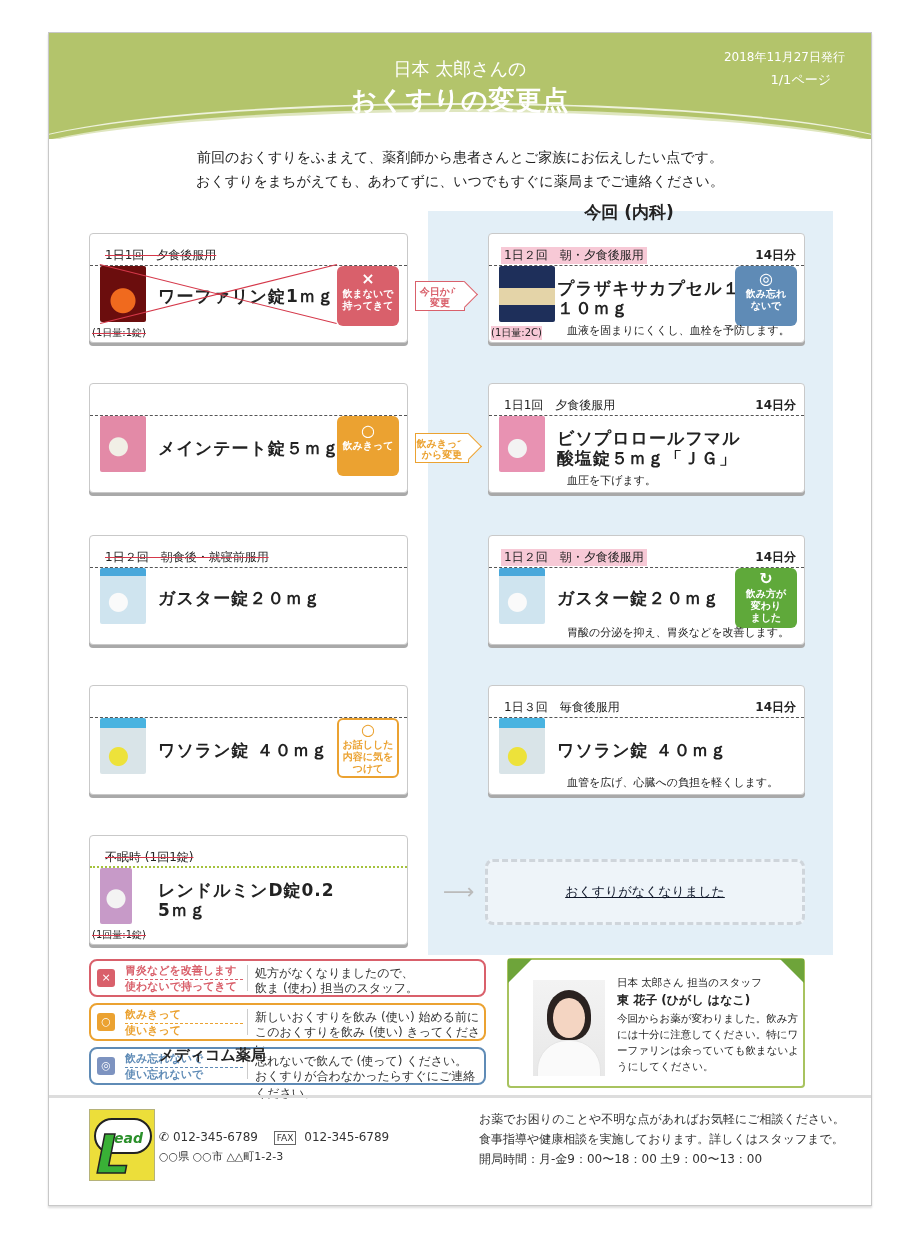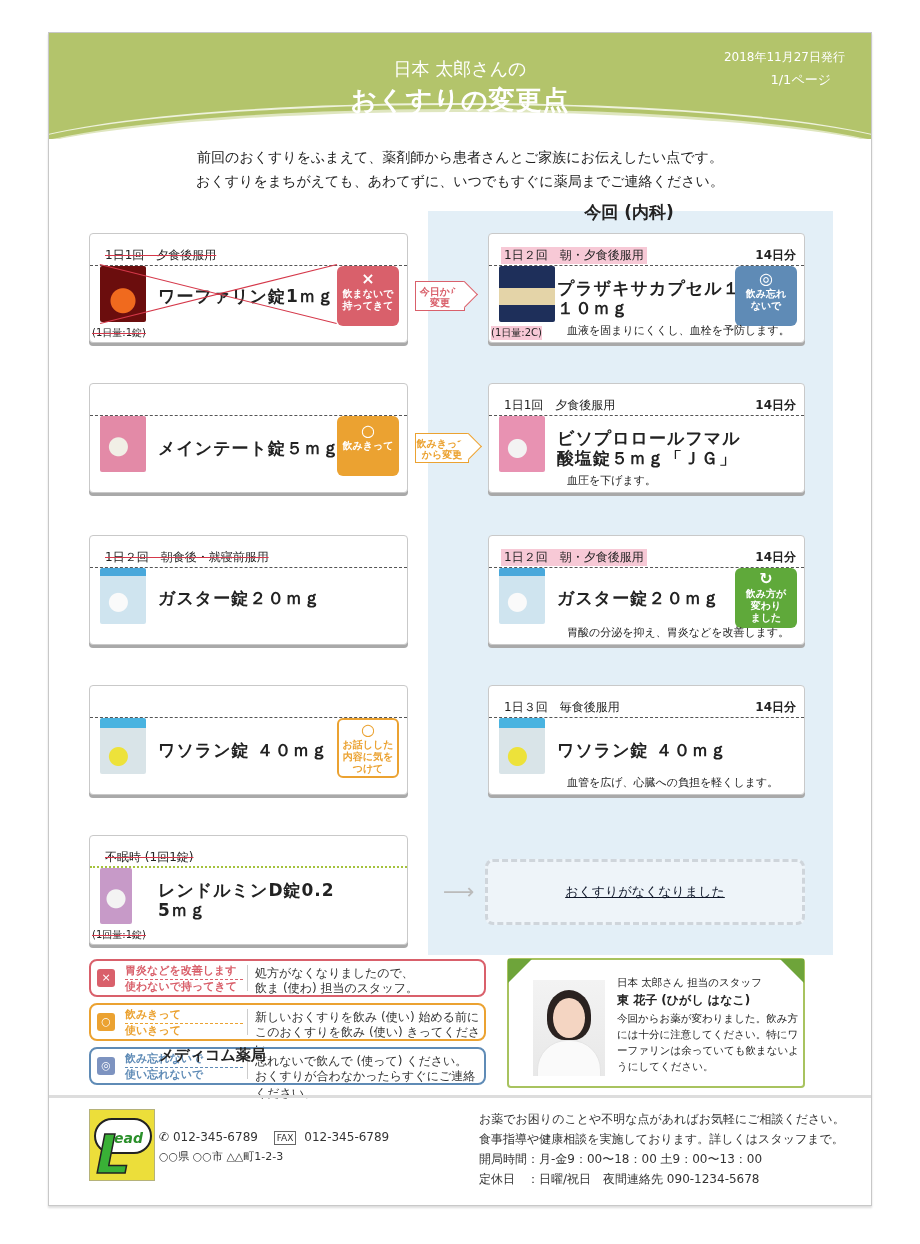--- a/index.html
+++ b/index.html
@@ -257,15 +257,14 @@
     <span>✆</span>
     <span>012-345-6789</span>
     <span class="fax">FAX</span>
     <span>012-345-6789</span>
   </div>
   <div class="ph-addr">○○県 ○○市 △△町1-2-3</div>
   <div class="ph-info">
     <div>お薬でお困りのことや不明な点があればお気軽にご相談ください。</div>
     <div>食事指導や健康相談を実施しております。詳しくはスタッフまで。</div>
     <div>開局時間：月-金9：00〜18：00 土9：00〜13：00</div>
-    <div>定休日　：日曜/祝日　夜間連絡先 090-1234-5678</div>
   </div>
 </div>
 
 </body></html>

